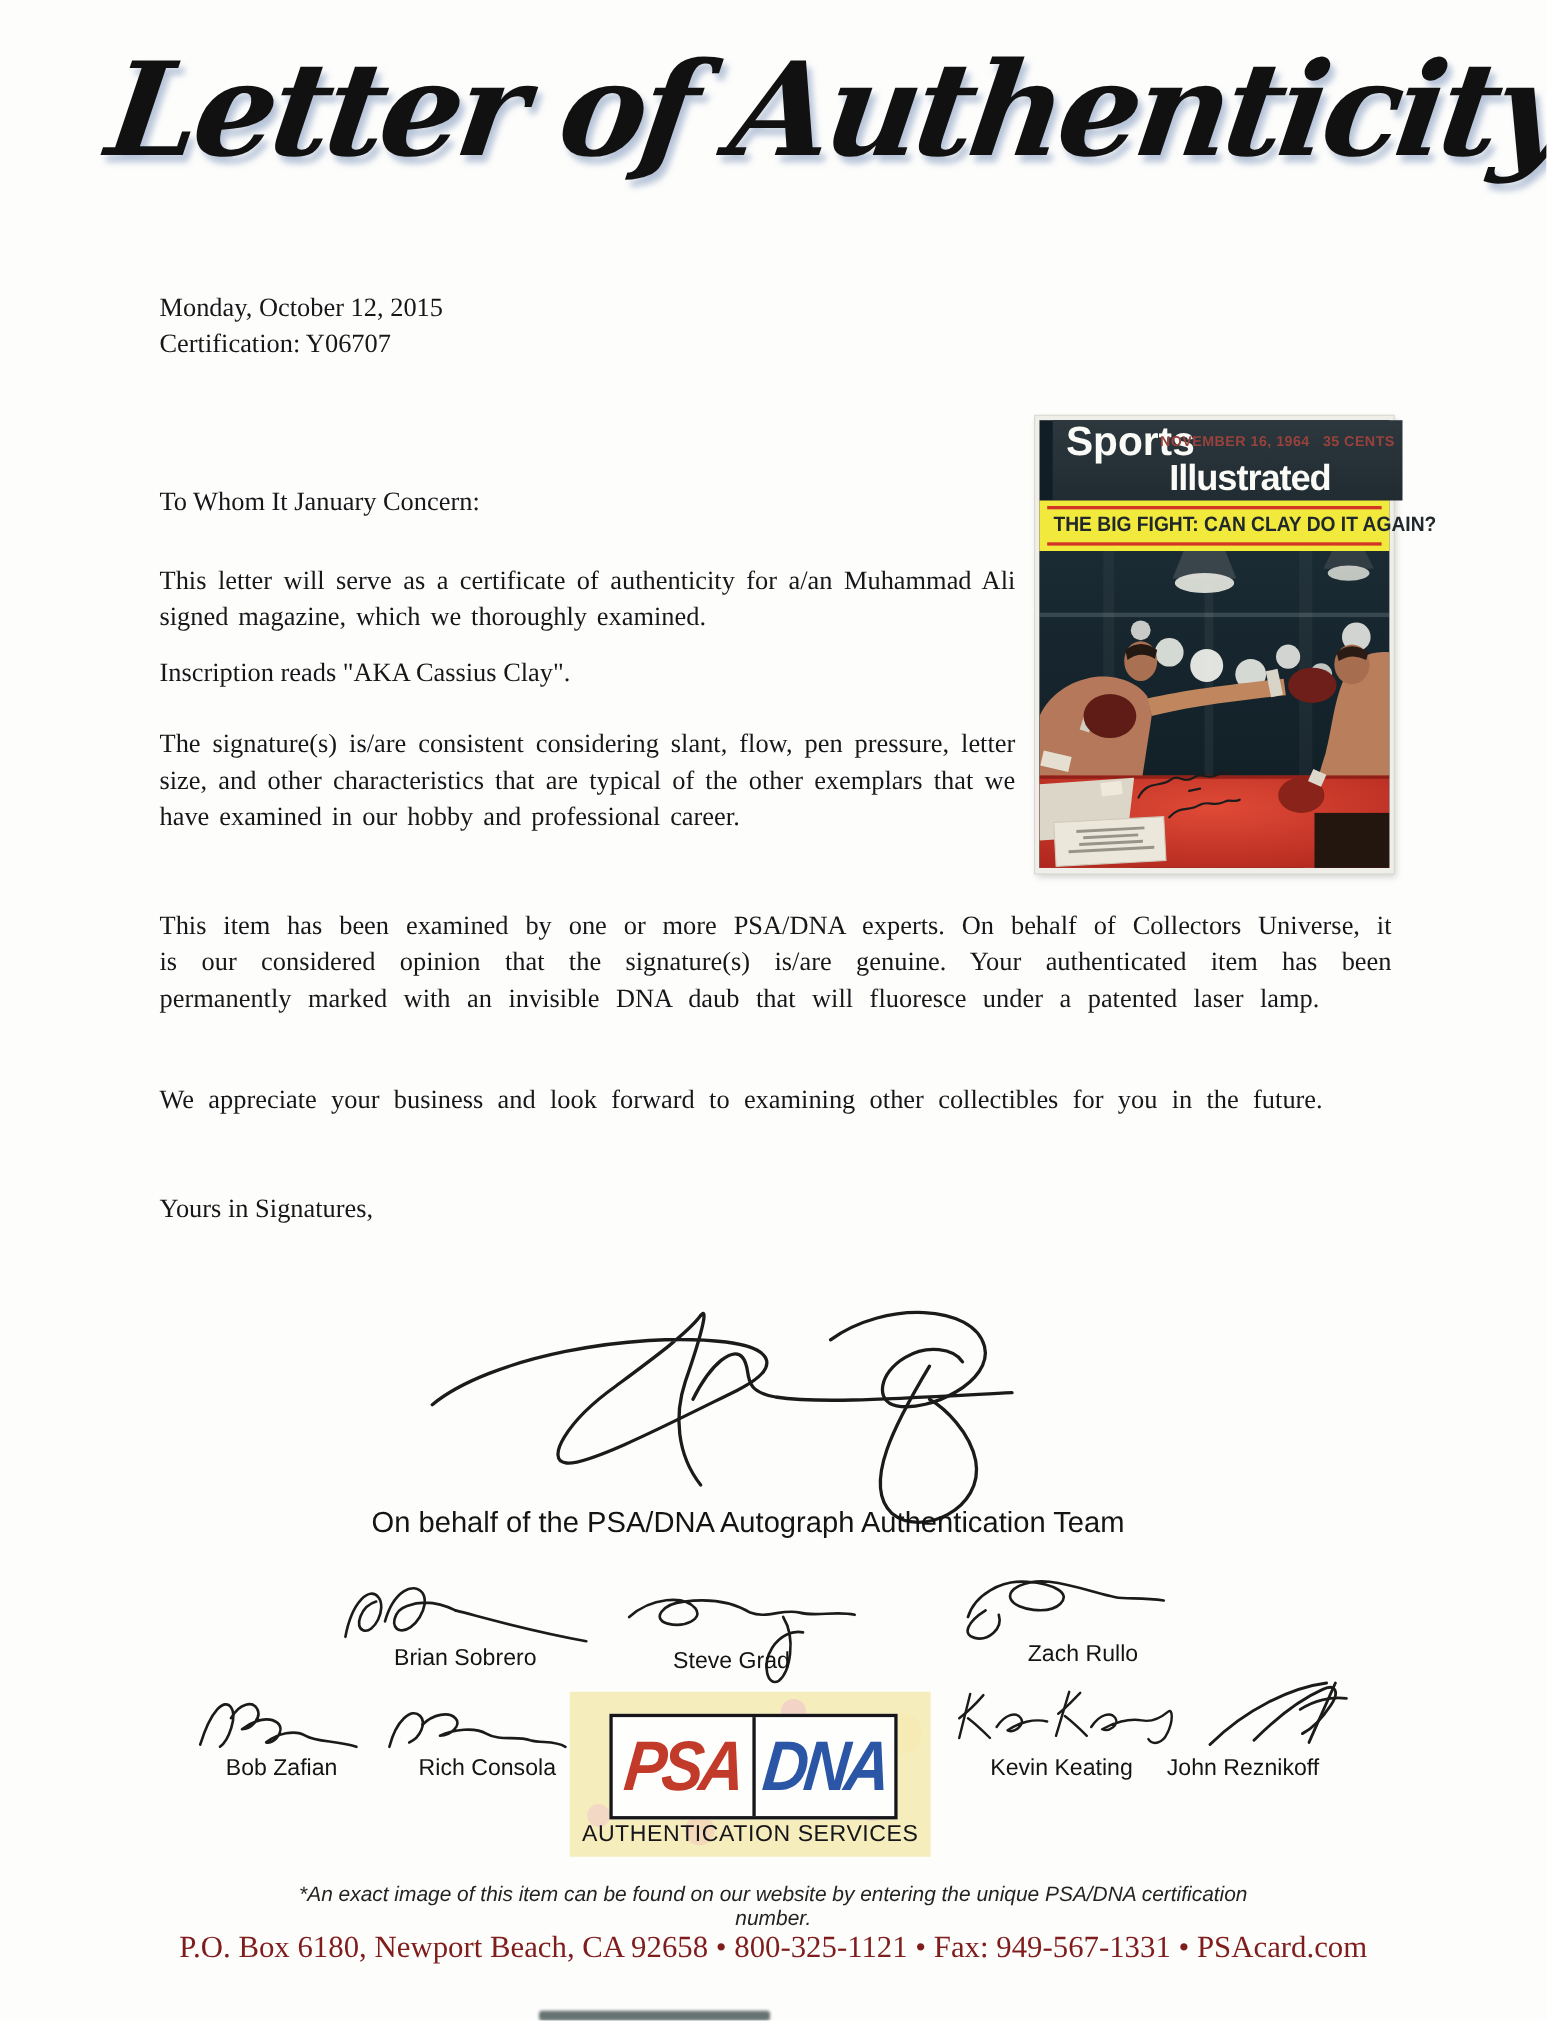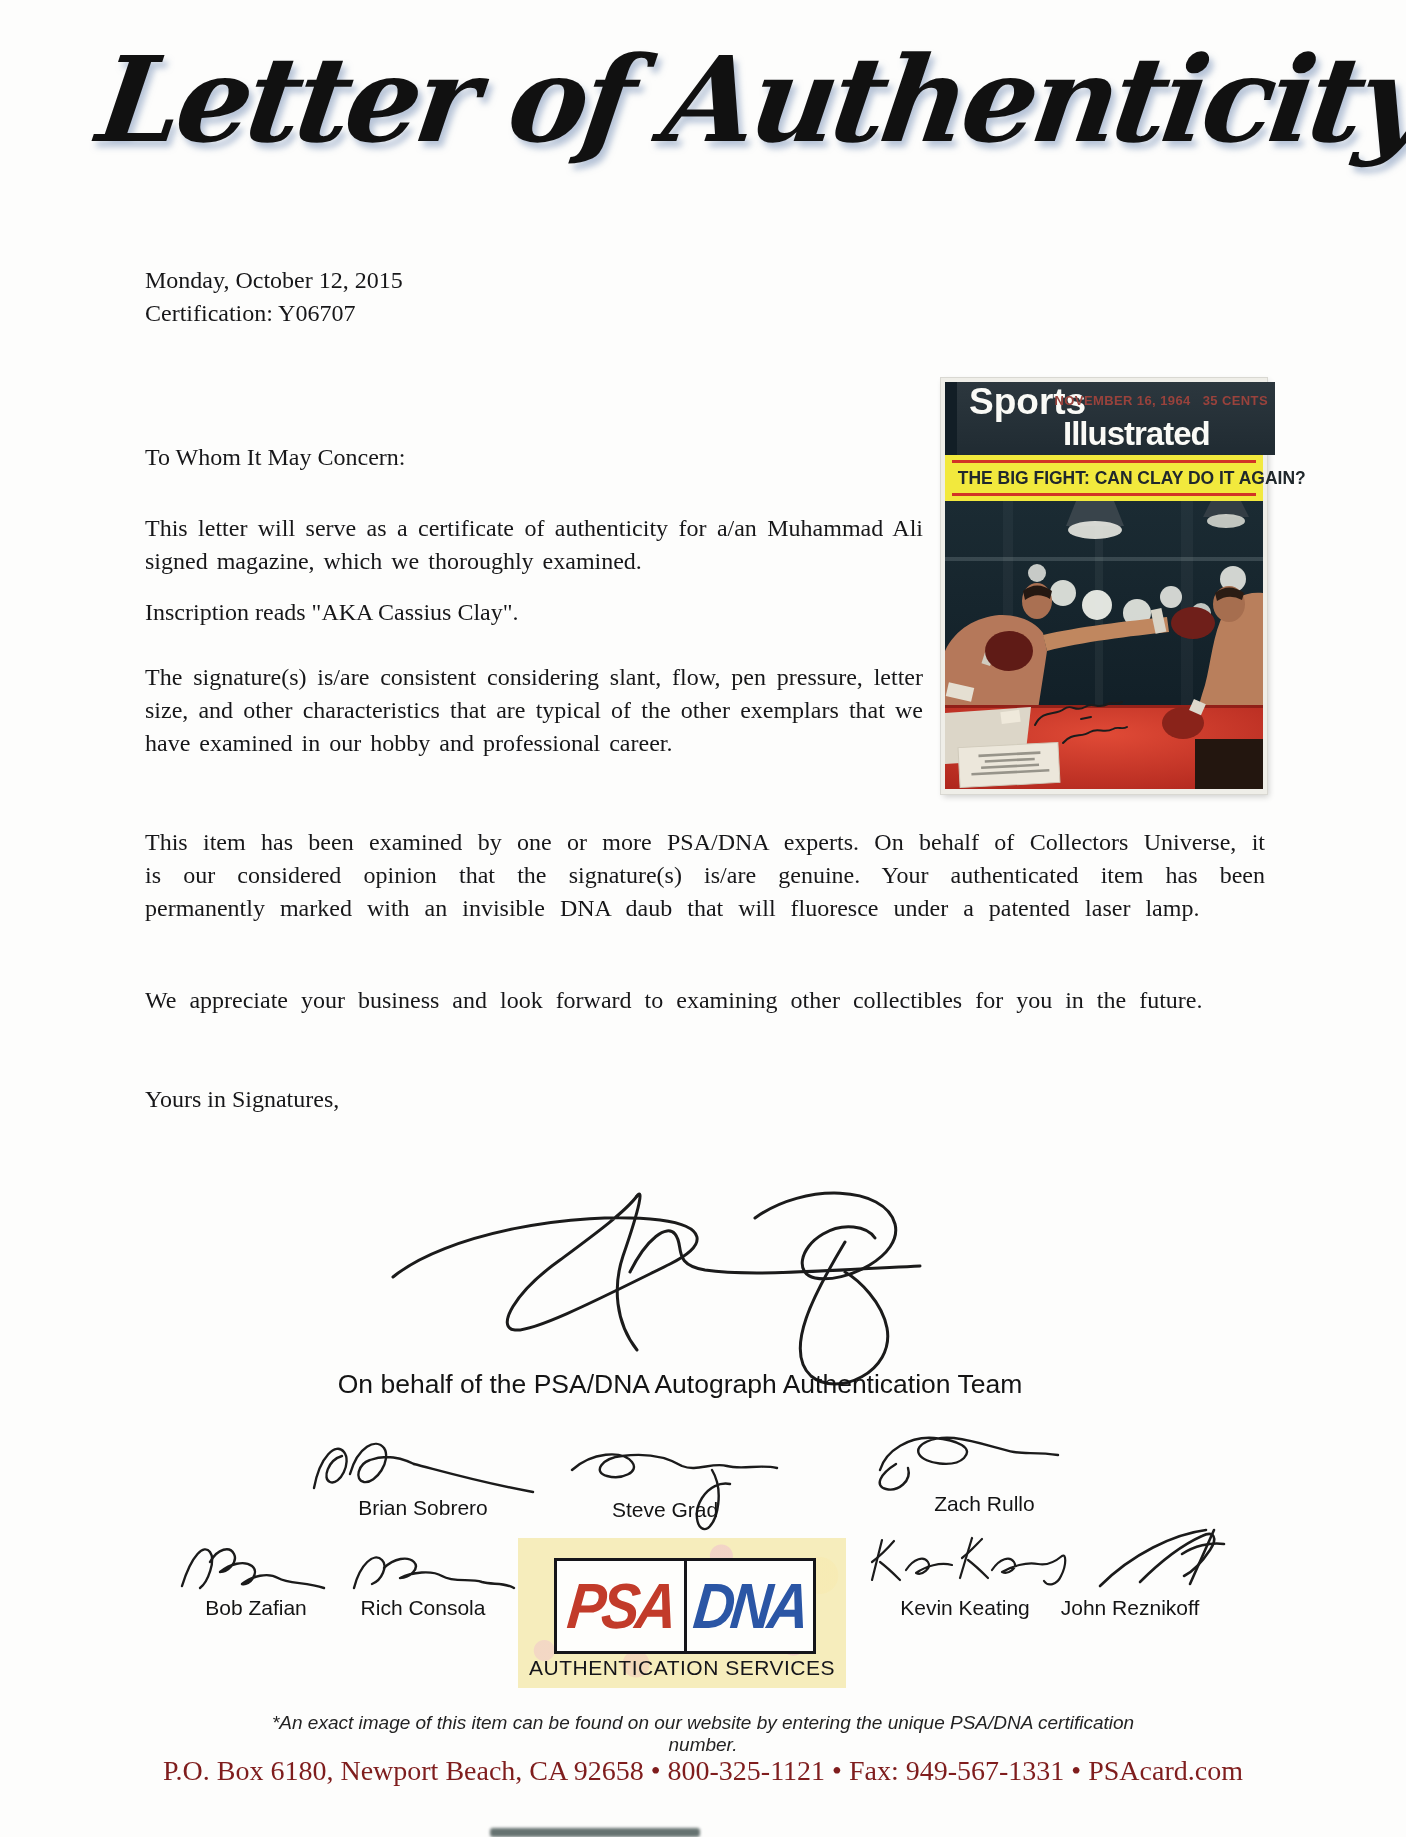--- a/index.html
+++ b/index.html
@@ -108,21 +108,21 @@
 
 <div id="page">
 
   <div class="loa-title">Letter of Authenticity</div>
 
   <div class="serif-block dateblock">
     <div>Monday, October 12, 2015</div>
     <div>Certification: Y06707</div>
   </div>
 
-  <div class="serif-block salutation">To Whom It May Concern:</div>
+  <div class="serif-block salutation">To Whom It January Concern:</div>
   <div class="serif-block para-cert jt">This letter will serve as a certificate of authenticity for a/an Muhammad Ali signed magazine, which we thoroughly examined.</div>
   <div class="serif-block para-insc">Inscription reads "AKA Cassius Clay".</div>
   <div class="serif-block para-cons jt">The signature(s) is/are consistent considering slant, flow, pen pressure, letter size, and other characteristics that are typical of the other exemplars that we have examined in our hobby and professional career.</div>
   <div class="serif-block para-appr jt">We appreciate your business and look forward to examining other collectibles for you in the future.</div>
   <div class="serif-block para-exam jt">This item has been examined by one or more PSA/DNA experts. On behalf of Collectors Universe, it is our considered opinion that the signature(s) is/are genuine. Your authenticated item has been permanently marked with an invisible DNA daub that will fluoresce under a patented laser lamp.</div>
   <div class="serif-block closing">Yours in Signatures,</div>
 
   <div class="mag">
     <div class="mag-inner">
       <div class="mag-header">
@@ -253,21 +253,21 @@
     </g>
   </svg>
   <div class="signer-name" style="left:196px;top:1596px;width:120px;">Bob Zafian</div>
 
   <svg class="sig-svg" style="left:342px;top:1540px;" width="186" height="58" viewBox="0 0 186 58">
     <g stroke-width="2.4">
       <path d="M12,48 C18,24 32,12 40,20 C46,26 40,40 30,44"></path>
       <path d="M42,28 C52,18 66,16 72,22 C78,28 68,38 58,38 C70,32 90,30 100,36 C112,43 128,38 140,42 C150,45 162,42 172,48"></path>
     </g>
   </svg>
-  <div class="signer-name" style="left:358px;top:1596px;width:130px;">Rich Consola</div>
+  <div class="signer-name" style="left:378px;top:1596px;width:130px;">Rich Consola</div>
 
   <svg class="sig-svg" style="left:858px;top:1528px;" width="215" height="64" viewBox="0 0 215 64">
     <g stroke-width="2.2">
       <path d="M14,52 L24,12"></path>
       <path d="M14,34 C22,28 30,20 36,13"></path>
       <path d="M22,34 C30,40 36,46 42,52"></path>
       <path d="M48,42 C56,30 66,28 70,34 C74,40 64,48 58,45 C68,38 82,34 94,37"></path>
       <path d="M102,50 L114,10"></path>
       <path d="M104,30 C112,24 118,17 124,11"></path>
       <path d="M110,32 C118,38 124,44 130,50"></path>

